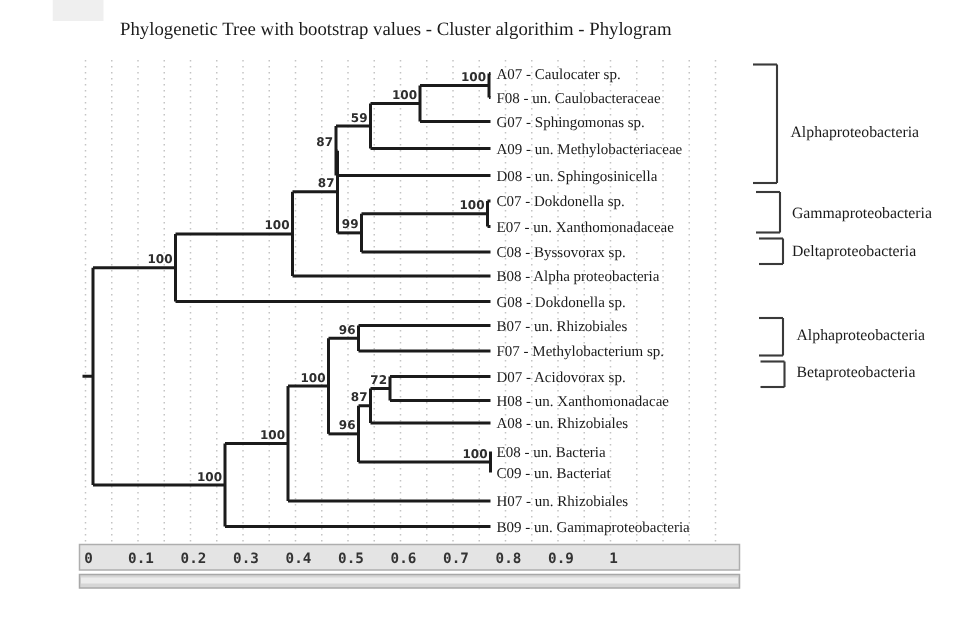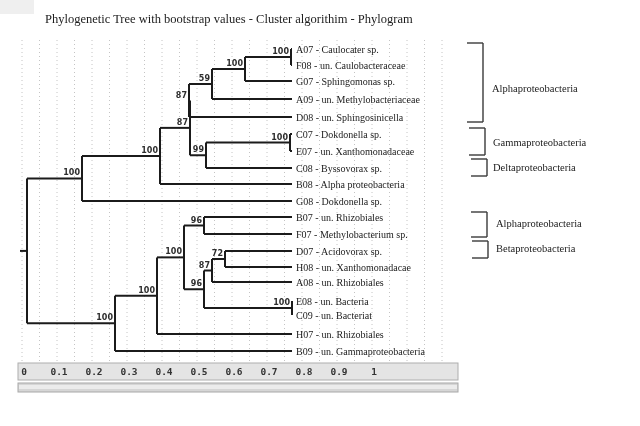--- a/index.html
+++ b/index.html
@@ -1,17 +1,17 @@
 <!DOCTYPE html>
 <html><head>
 <meta charset="utf-8">
 <style>
   html,body{margin:0;padding:0;background:#ffffff;}
   #stage{position:relative;width:589px;height:426px;background:#ffffff;overflow:hidden;
-         font-family:"Liberation Serif", serif;}
+         font-family:"Liberation Serif", serif;padding-left:35px;}
   svg text{user-select:none;}
 </style>
 </head>
 <body>
 
 <div id="stage">
   <svg id="canvas" width="640" height="426" viewBox="0 0 640 426" xmlns="http://www.w3.org/2000/svg">
     <rect x="0" y="0" width="640" height="426" fill="#ffffff"></rect>
     <rect id="corner-block" x="0" y="0" width="34" height="14" fill="#efefef"></rect>
     <g id="g-grid">

